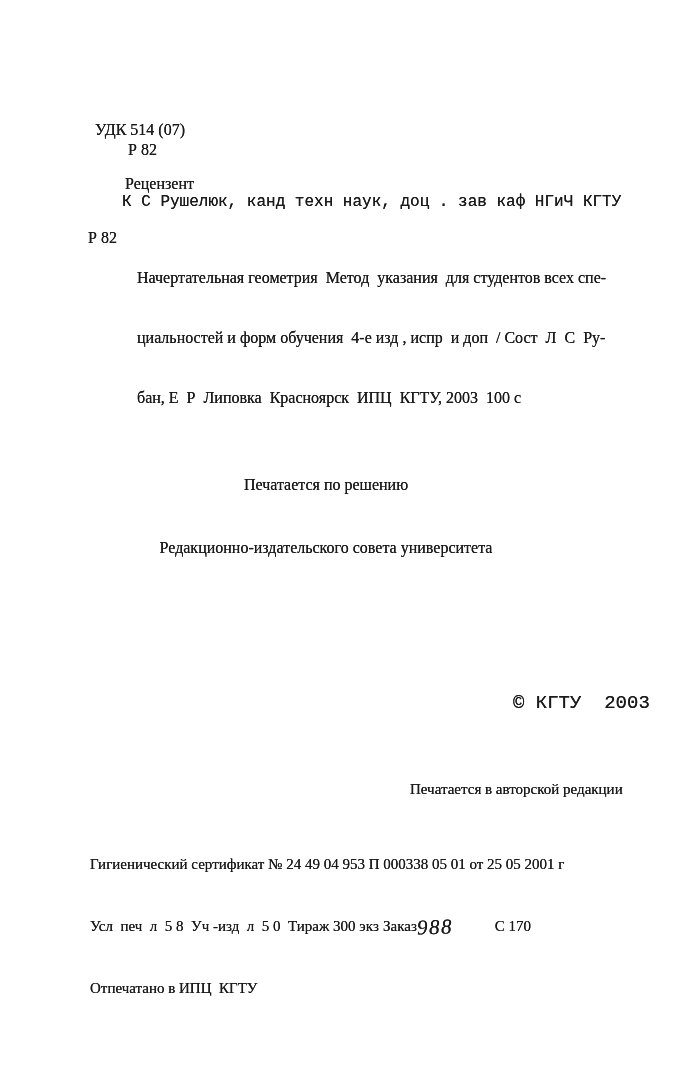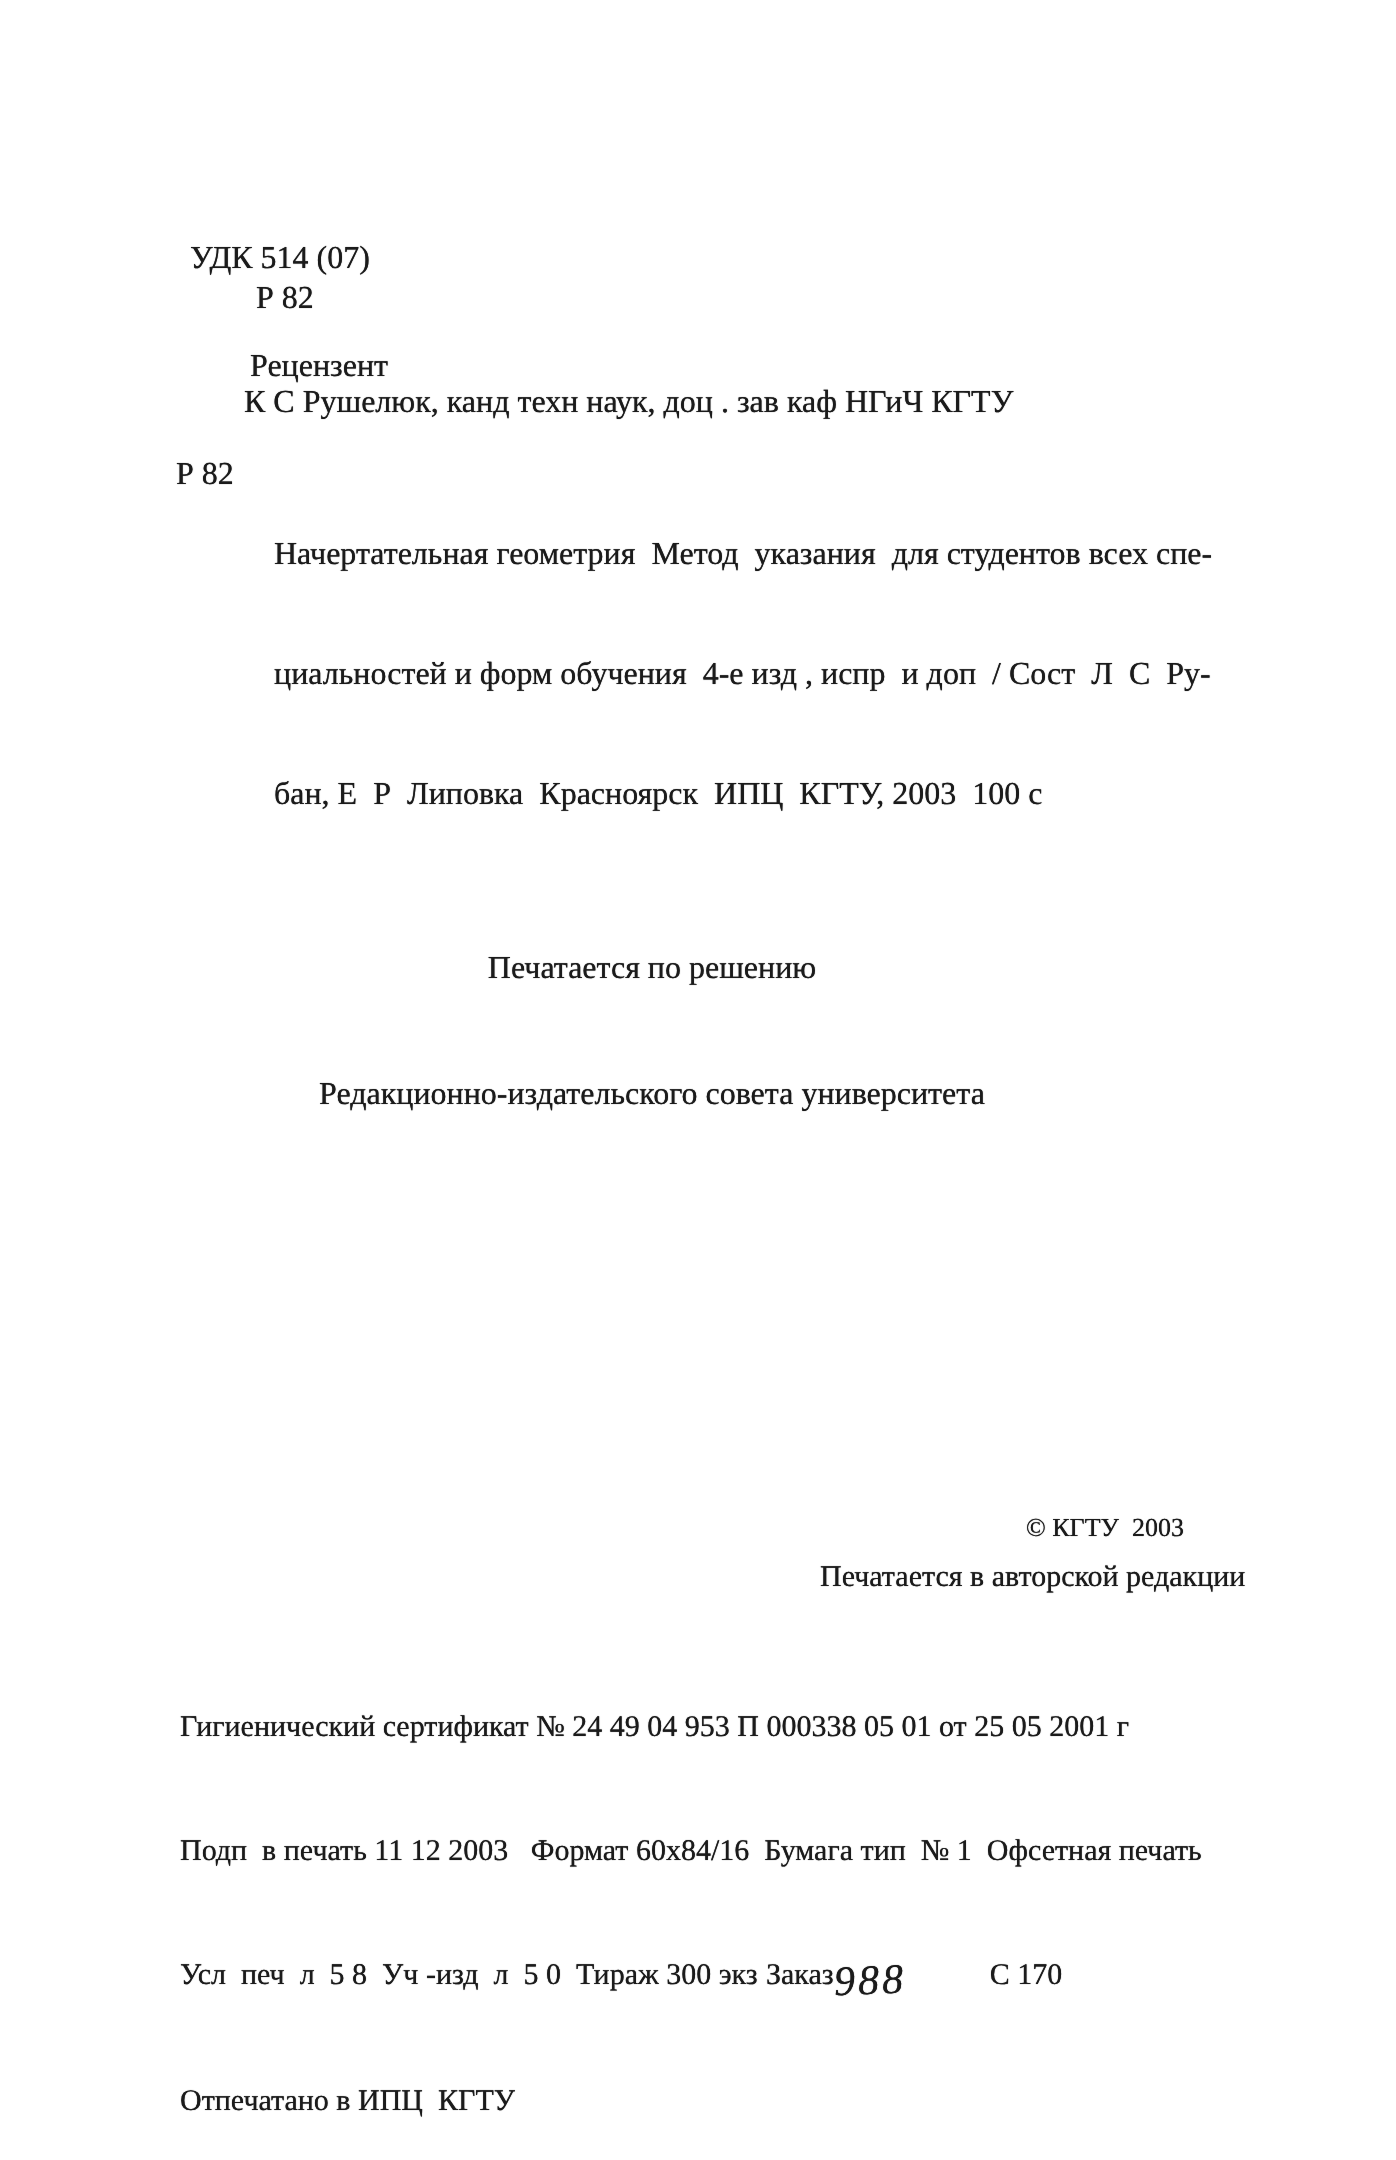--- a/index.html
+++ b/index.html
@@ -17,26 +17,26 @@
   .t {
     position: absolute;
     white-space: pre-wrap;
     text-shadow: 0 0 0.4px currentColor; 
     line-height: 20px;
     font-size: 16px;
   }
   .udk        { left: 95px;  top: 120px; }
   .auth-code  { left: 128px; top: 140px; }
   .rev-label  { left: 125px; top: 174px; }
-  .rev-line   { left: 122px; top: 192px; }
+  .rev-line   { left: 122px; top: 192px; font-family: Liberation Mono, monospace; }
   .cat-code   { left: 88px;  top: 228px; }
   .cat-lines  { left: 137px; top: 228px; width: 500px; }
   .cat-lines div { line-height: 20px; }
   .resolution { left: 0; top: 432px; width: 652px; text-align: center; line-height: 21px; }
-  .copyright  { left: 513px; top: 754px; font-size: 13px; }
+  .copyright  { left: 513px; top: 693px; font-size: 19px; font-family: Liberation Mono, monospace; }
   .edition    { left: 410px; top: 779px; font-size: 15px; }
   .imprint    { left: 90px; top: 812px; width: 560px; font-size: 15px; line-height: 20.8px; }
   .imprint > div { min-height: 20.8px; }
   .line3 { display: flex; align-items: center; }
   .line3 .vol { display: inline-block; width: 293px; }
   .handwritten {
     font-style: italic;
     font-size: 21px;
     letter-spacing: 1.5px;
     line-height: 14px;
@@ -67,21 +67,20 @@
     <div>Печатается по решению</div>
     <div>Редакционно-издательского совета университета</div>
   </div>
 
   <div class="t copyright">© КГТУ  2003</div>
 
   <div class="t edition">Печатается в авторской редакции</div>
 
   <div class="t imprint">
     <div>Гигиенический сертификат № 24 49 04 953 П 000338 05 01 от 25 05 2001 г</div>
-    <div>Подп  в печать 11 12 2003   Формат 60х84/16  Бумага тип  № 1  Офсетная печать</div>
     <div class="line3">
       <span class="vol">Усл  печ  л  5 8  Уч -изд  л  5 0  Тираж 300 экз</span>
       <span>Заказ</span>
       <span class="handwritten">988</span>
       <span class="c-num">С 170</span>
     </div>
     <div>Отпечатано в ИПЦ  КГТУ</div>
     
   </div>
 

